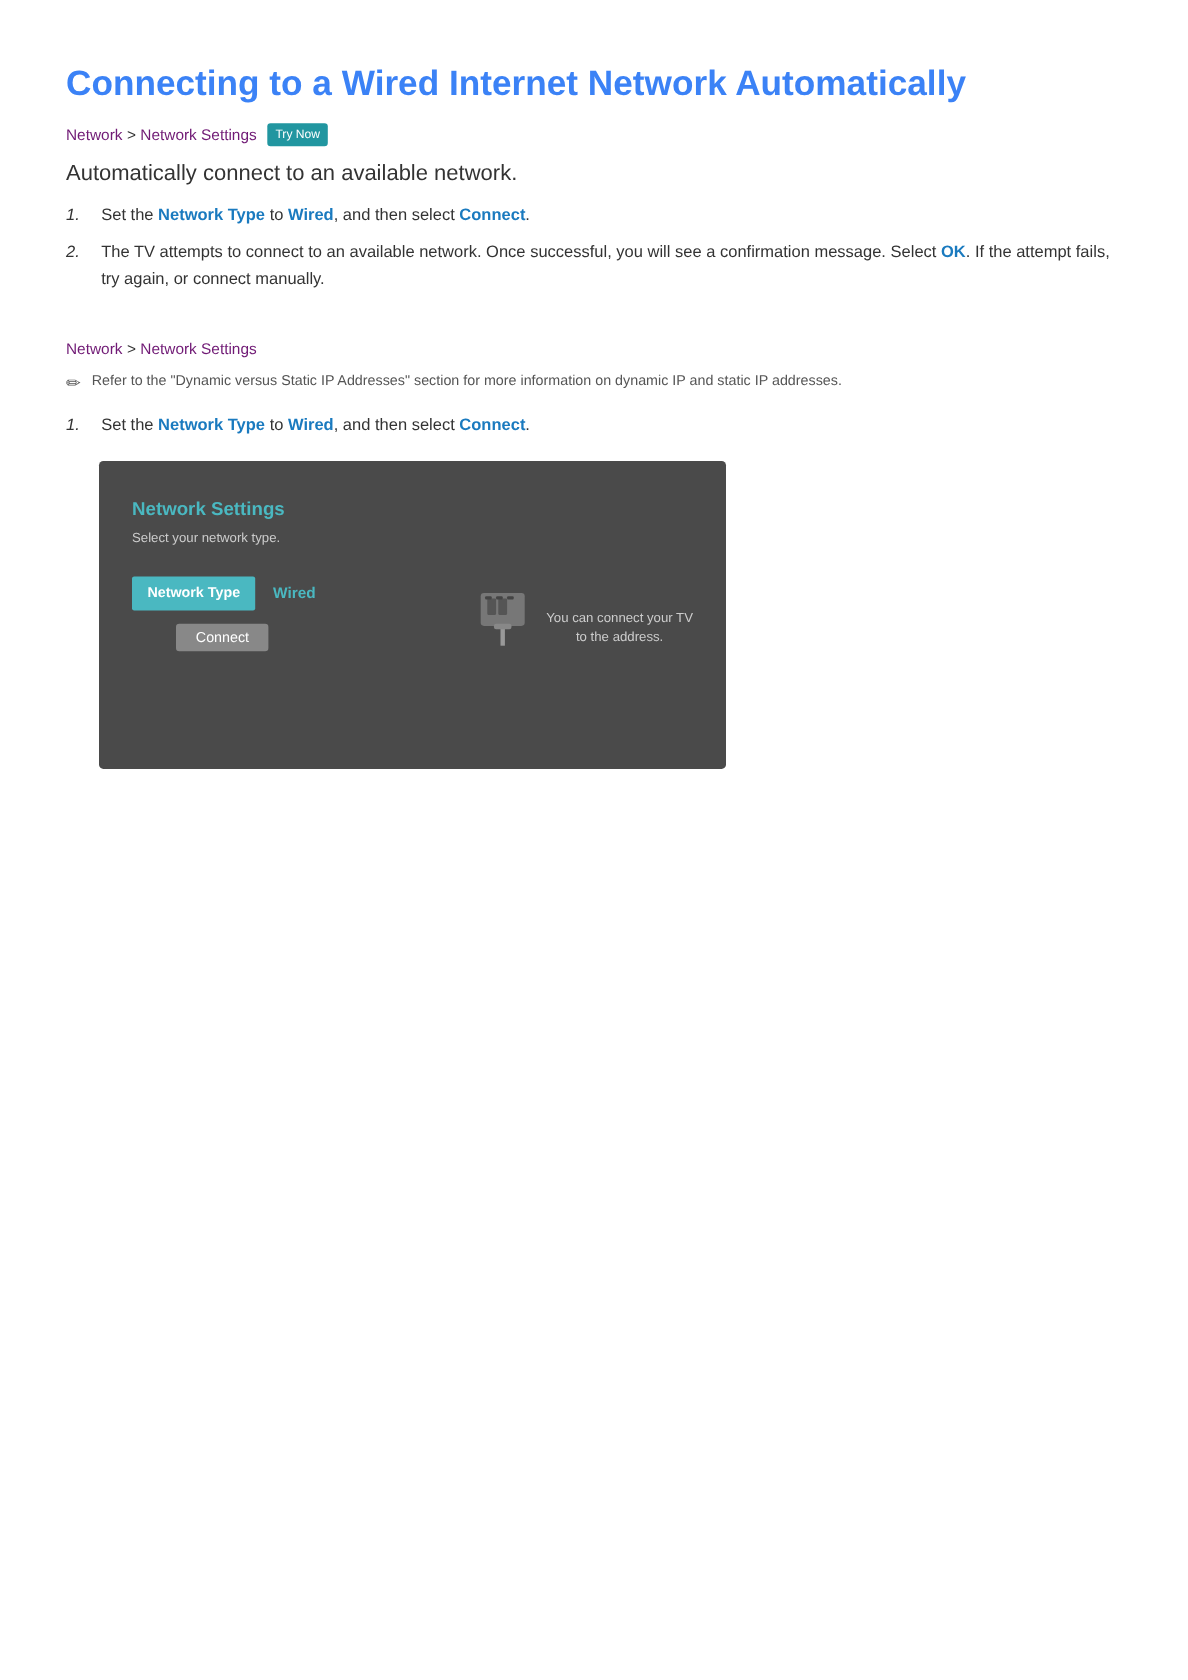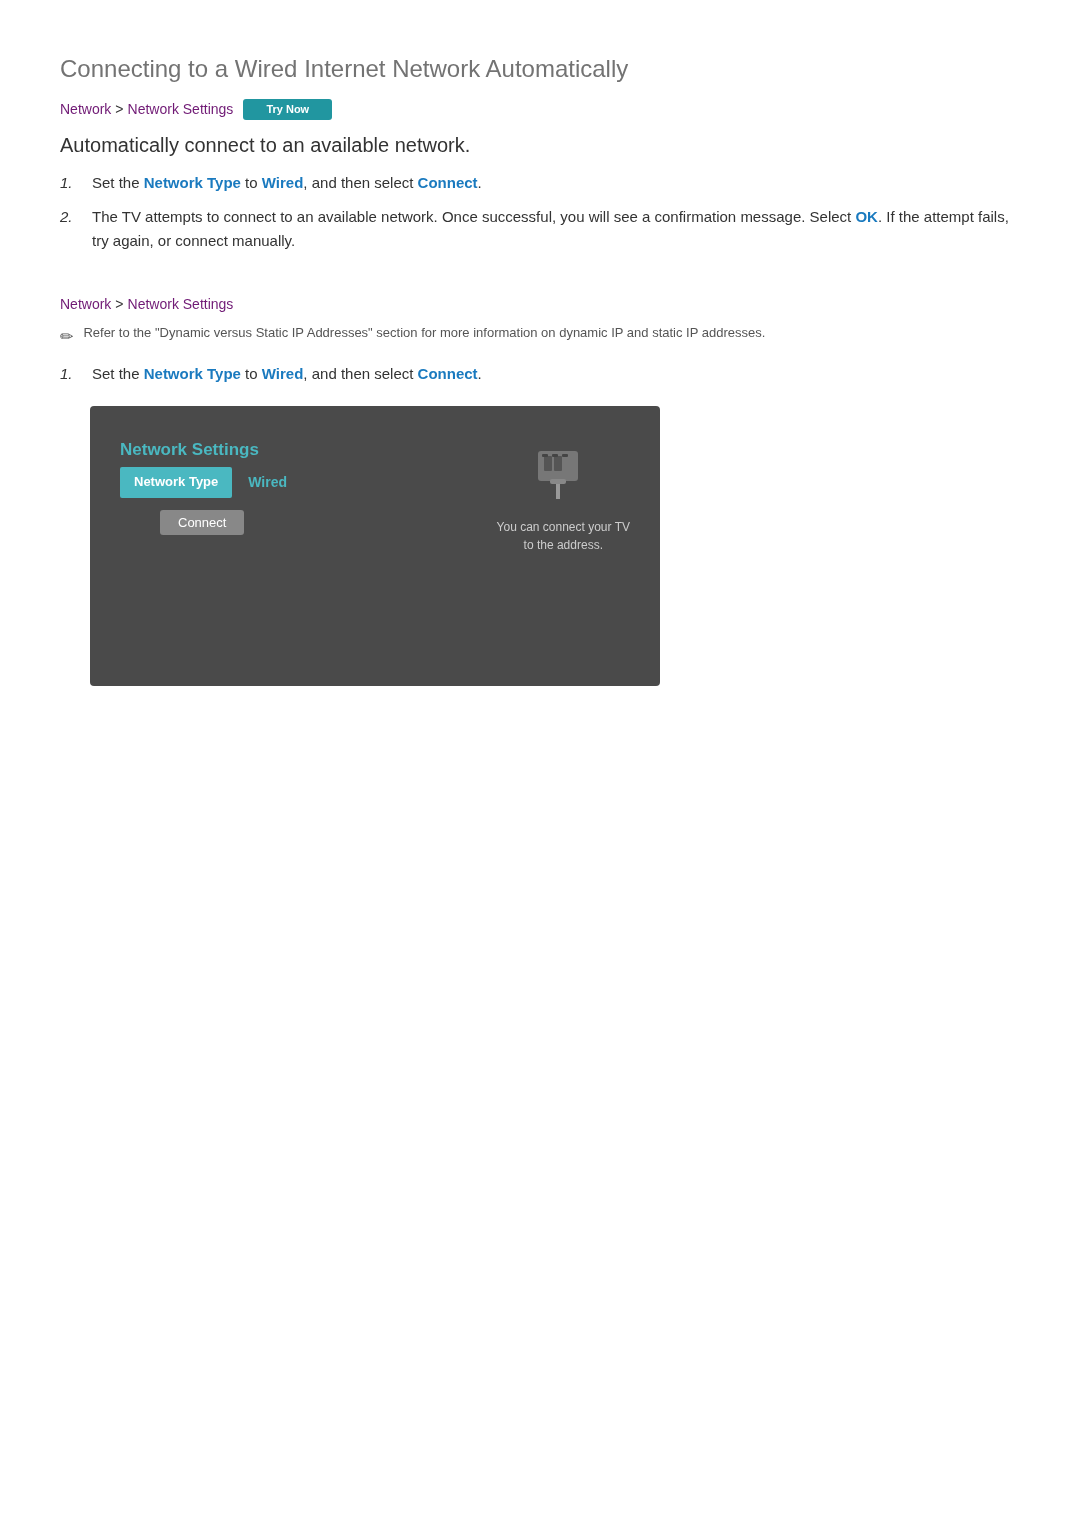--- a/index.html
+++ b/index.html
@@ -12,23 +12,23 @@
       font-family: 'Segoe UI', Arial, sans-serif;
       background: #ffffff;
       color: #333333;
       font-size: 15px;
       line-height: 1.6;
       padding: 40px 60px;
       max-width: 1080px;
     }
 
     .section-title {
-      color: #737373;
-      font-size: 24px;
-      font-weight: 400;
+      color: #3b82f6;
+      font-size: 32px;
+      font-weight: 700;
       margin-bottom: 10px;
       margin-top: 10px;
     }
 
     .breadcrumb {
       display: flex;
       align-items: center;
       gap: 4px;
       margin-bottom: 8px;
     }
@@ -41,24 +41,24 @@
 
     .breadcrumb-sep {
       color: #333;
       font-size: 14px;
     }
 
     .try-now-badge {
       background-color: #2196a0;
       color: white;
       font-size: 11px;
-      padding: 2px 23px;
+      padding: 2px 7px;
       border-radius: 3px;
       margin-left: 6px;
-      font-weight: 700;
+      font-weight: 400;
     }
 
     .body-text {
       color: #333333;
       margin-bottom: 10px;
       font-size: 20px;
     }
 
     .ordered-list {
       list-style: none;
@@ -165,21 +165,21 @@
       border: none;
       padding: 5px 18px;
       font-size: 13px;
       border-radius: 3px;
       cursor: pointer;
       margin-left: 40px;
     }
 
     .panel-right {
       display: flex;
-      flex-direction: column;
+      flex-direction: row;
       align-items: center;
       justify-content: flex-start;
       padding-top: 10px;
       min-width: 120px;
     }
 
     .panel-caption {
       color: #cccccc;
       font-size: 12px;
       text-align: center;
@@ -235,20 +235,21 @@
       <span class="list-num">1.</span>
       <span>
         Set the <span class="highlight-blue">Network Type</span> to <span class="highlight-blue">Wired</span>, and then select <span class="highlight-blue">Connect</span>.
       </span>
     </li>
   </ol>
 
   <div class="network-panel">
     <div class="panel-left">
       <div class="panel-title">Network Settings</div>
+      <div class="panel-subtitle">Select your network type.</div>
 
       <div class="network-type-row">
         <span class="network-type-label">Network Type</span>
         <span class="network-type-value">Wired</span>
       </div>
 
       <button class="connect-btn">Connect</button>
     </div>
 
     <div class="panel-right">

